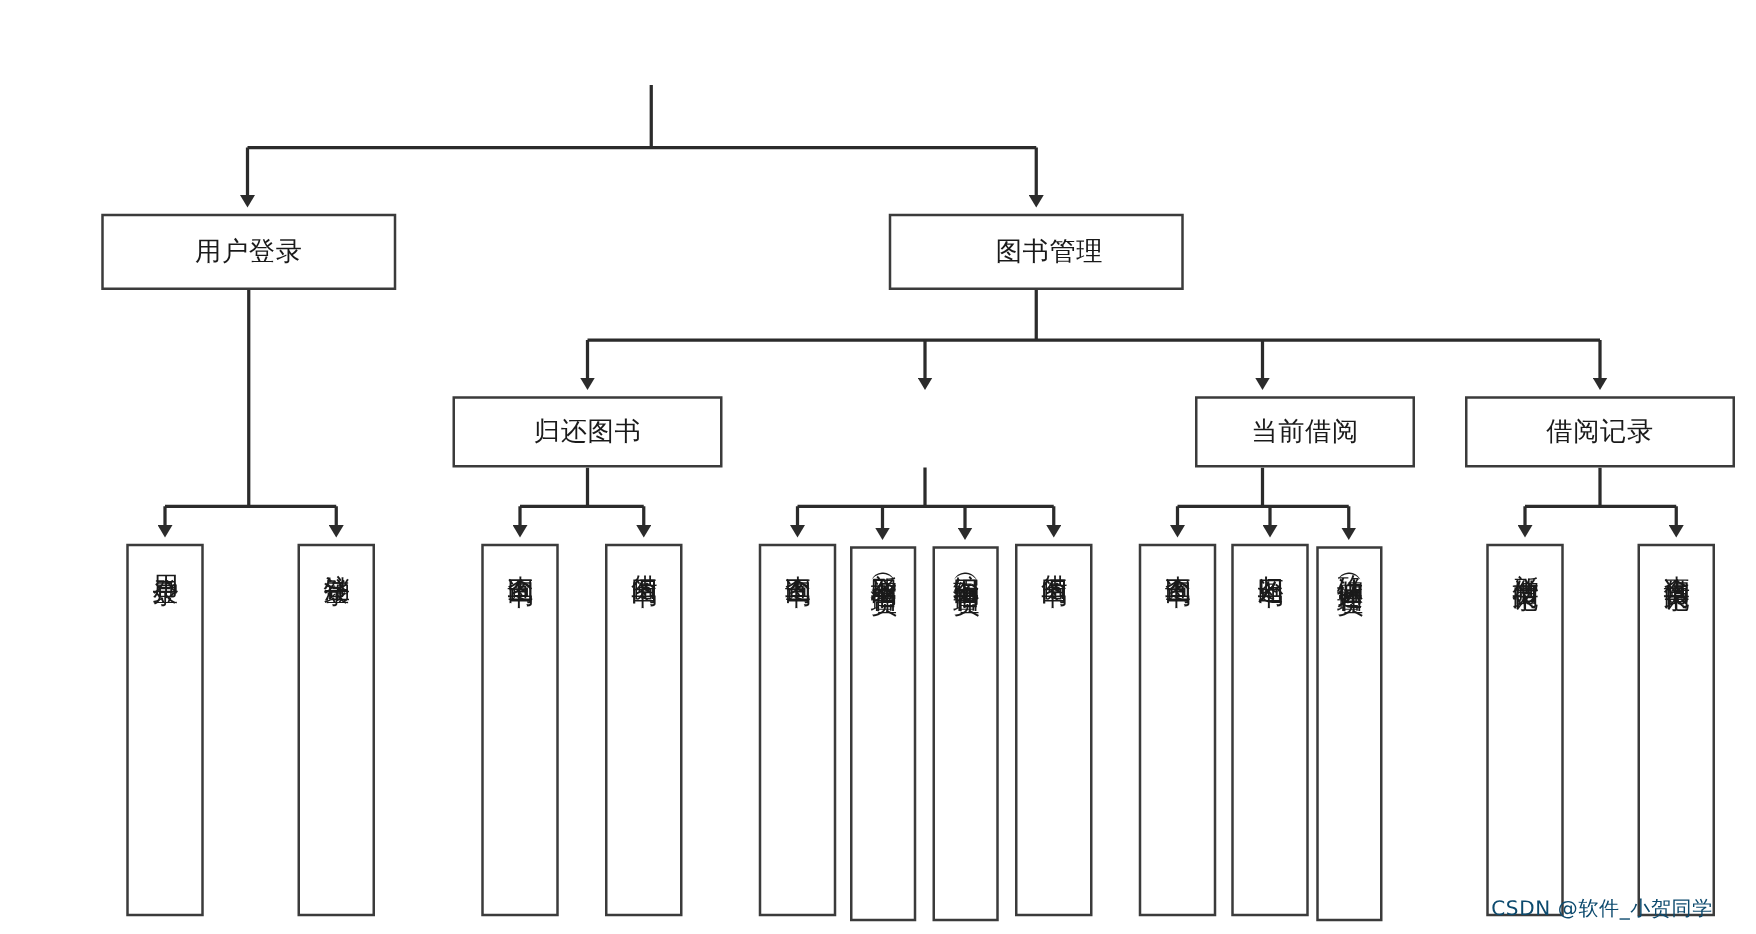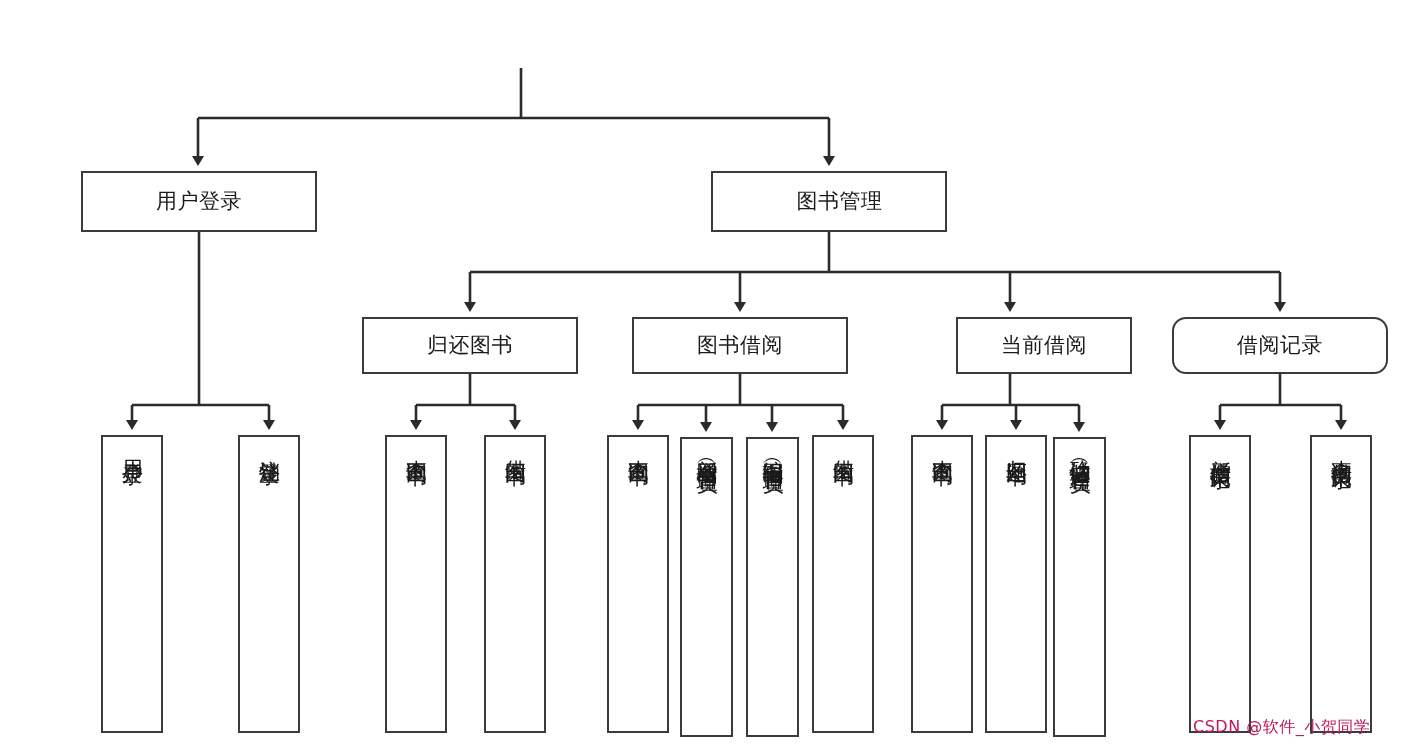--- a/index.html
+++ b/index.html
@@ -68,21 +68,21 @@
     letter-spacing: 2px;
     white-space: nowrap;
     color: #1a1a1a;
   }
   .node.v.tall {
     padding-top: 4px;
   }
   .watermark {
     position: absolute;
     font-size: 16px;
-    color: #be185d;
+    color: #0c4a6e;
     white-space: nowrap;
     letter-spacing: 0.5px;
     font-family: "DejaVu Sans", "Liberation Sans", sans-serif;
   }
 </style>
 </head>
 <body>
 
 <div id="canvas">
 
@@ -140,27 +140,24 @@
   <div class="node h" style="left:81px; top:171px; width:236px; height:61px;">
     <span class="node-label">用户登录</span>
   </div>
   <div class="node h" style="left:711px; top:171px; width:236px; height:61px;padding-left:21px;">
     <span class="node-label">图书管理</span>
   </div>
 
   <div class="node h" style="left:362px; top:317px; width:216px; height:57px;">
     <span class="node-label">归还图书</span>
   </div>
-  <div class="node h" style="left:632px; top:317px; width:216px; height:57px;">
-    <span class="node-label">图书借阅</span>
-  </div>
   <div class="node h" style="left:956px; top:317px; width:176px; height:57px;">
     <span class="node-label">当前借阅</span>
   </div>
-  <div class="node h" style="left:1172px; top:317px; width:216px; height:57px;border-radius:14px;">
+  <div class="node h" style="left:1172px; top:317px; width:216px; height:57px;">
     <span class="node-label">借阅记录</span>
   </div>
 
   <div class="node v" style="left:101px; top:435px; width:62px; height:298px;">
     <span class="node-label">用户登录</span>
   </div>
   <div class="node v" style="left:238px; top:435px; width:62px; height:298px;">
     <span class="node-label">注销登录</span>
   </div>
 

